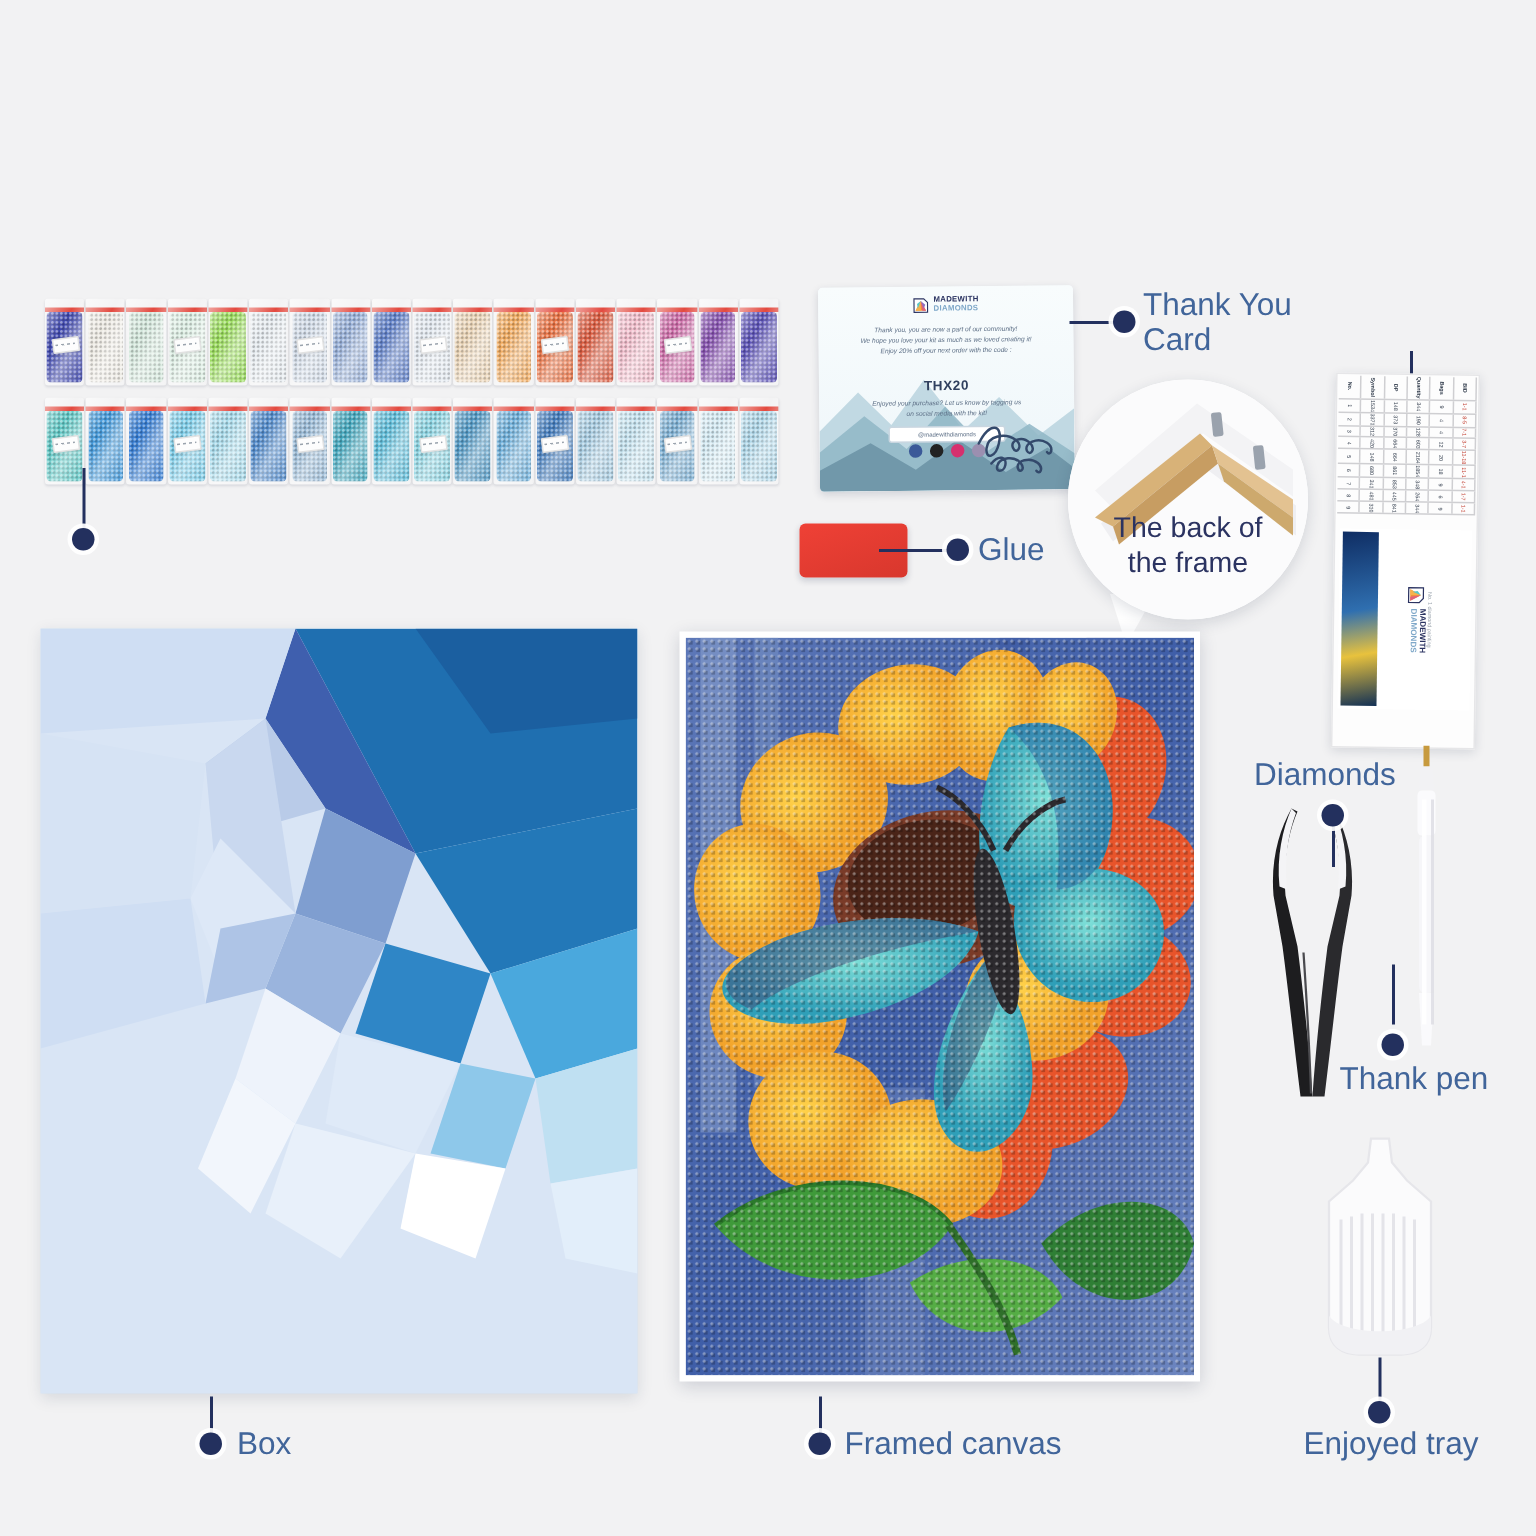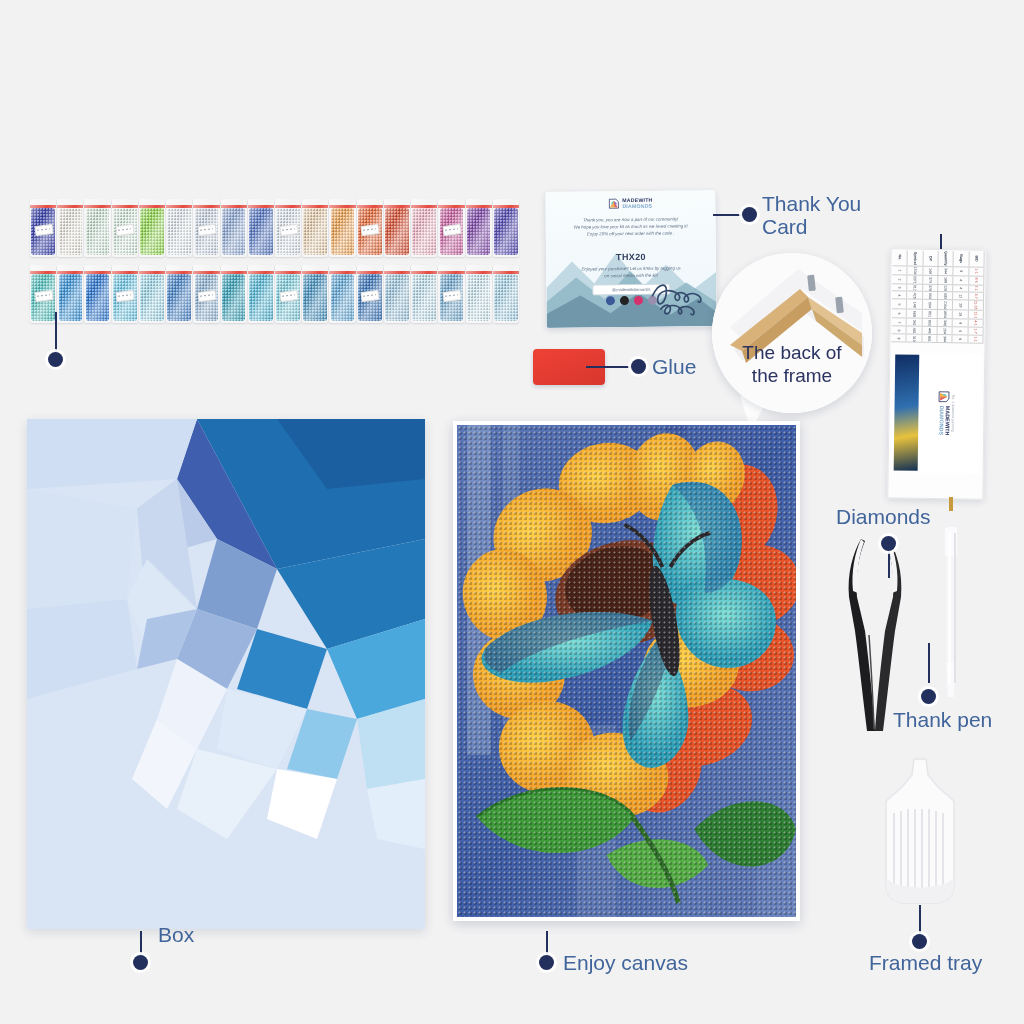--- a/index.html
+++ b/index.html
@@ -551,21 +551,21 @@
       <polygon points="170,330 250,350 200,420 150,390" fill="#e8f0fa"></polygon>
       <polygon points="0,0 170,0 150,60 0,70" fill="#cfdef3"></polygon>
       <polygon points="0,70 110,90 100,180 0,190" fill="#d6e3f4"></polygon>
       <polygon points="0,190 100,180 110,250 0,280" fill="#cfdef3"></polygon>
     </svg>
 
   </div>
 
   <div class="abs lead-v" style="left:140px;top:931px;height:30px;"></div>
   <div class="abs dot" style="left:133px;top:955px;"></div>
-  <div class="abs label" style="left:158px;top:923px;">Box</div>
+  <div class="abs label" style="left:158px;top:951px;">Box</div>
 
   <div class="abs" id="canvas">
     <div class="art">
       <svg viewBox="0 0 340 492" preserveAspectRatio="none" style="position:absolute;inset:0;width:100%;height:100%">
         <defs>
           <linearGradient id="bgG" x1="0" y1="0" x2="1" y2="1">
             <stop offset="0" stop-color="#5d78b8"></stop>
               <stop offset=".5" stop-color="#3f5ea8"></stop>
             <stop offset="1" stop-color="#6d86c0"></stop>
           </linearGradient>
@@ -631,21 +631,21 @@
           <path d="M150 430 C190 404,240 412,252 440 C220 474,168 470,150 430 Z" fill="#55ad45"></path>
           <path d="M176 392 C196 420,214 448,222 478" stroke="#2f6f2a" stroke-width="5" fill="none"></path>
         </g>
       </svg>
       <div class="dots"></div>
     </div>
   </div>
 
   <div class="abs lead-v" style="left:546px;top:931px;height:30px;"></div>
   <div class="abs dot" style="left:539px;top:955px;"></div>
-  <div class="abs label" style="left:563px;top:951px;">Enjoy canvas</div>
+  <div class="abs label" style="left:563px;top:951px;">Framed canvas</div>
 
   <div class="abs" id="tweezers">
     <svg viewBox="0 0 60 200" style="width:100%;height:100%">
       <path d="M20 6 C14 20,10 40,12 62 L20 96 C24 128,28 166,30 196 L22 196 C18 164,14 126,10 96 L4 62 C2 38,8 18,16 4 Z" fill="#1d1d1f"></path>
       <path d="M40 6 C46 20,50 40,48 62 L40 96 C36 128,32 166,30 196 L38 196 C42 164,46 126,50 96 L56 62 C58 38,52 18,44 4 Z" fill="#2a2a2d"></path>
       <path d="M16 4 C10 18,6 36,8 56 L13 58 C11 38,14 20,19 7 Z" fill="#f4f4f6"></path>
       <path d="M44 4 C50 18,54 36,52 56 L47 58 C49 38,46 20,41 7 Z" fill="#f4f4f6"></path>
       <path d="M24 100 C26 130,28 164,29 194" stroke="#4a4a4e" stroke-width="1.5" fill="none"></path>
     </svg>
   </div>
@@ -679,15 +679,15 @@
         <line x1="46" y1="52" x2="46" y2="136"></line>
           <line x1="53" y1="52" x2="53" y2="135"></line>
         <line x1="60" y1="54" x2="60" y2="134"></line>
           <line x1="67" y1="56" x2="67" y2="132"></line>
       </g>
       <path d="M10 128 C10 140,18 146,30 146 L58 146 C70 146,78 140,78 128 L78 120 C70 134,18 134,10 120 Z" fill="#f1f1f4"></path>
     </svg>
   </div>
   <div class="abs lead-v" style="left:919px;top:905px;height:36px;"></div>
   <div class="abs dot" style="left:912px;top:934px;"></div>
-  <div class="abs label" style="left:869px;top:951px;">Framed tray</div>
+  <div class="abs label" style="left:869px;top:951px;">Enjoyed tray</div>
 
 </div>
 
 </body></html>

